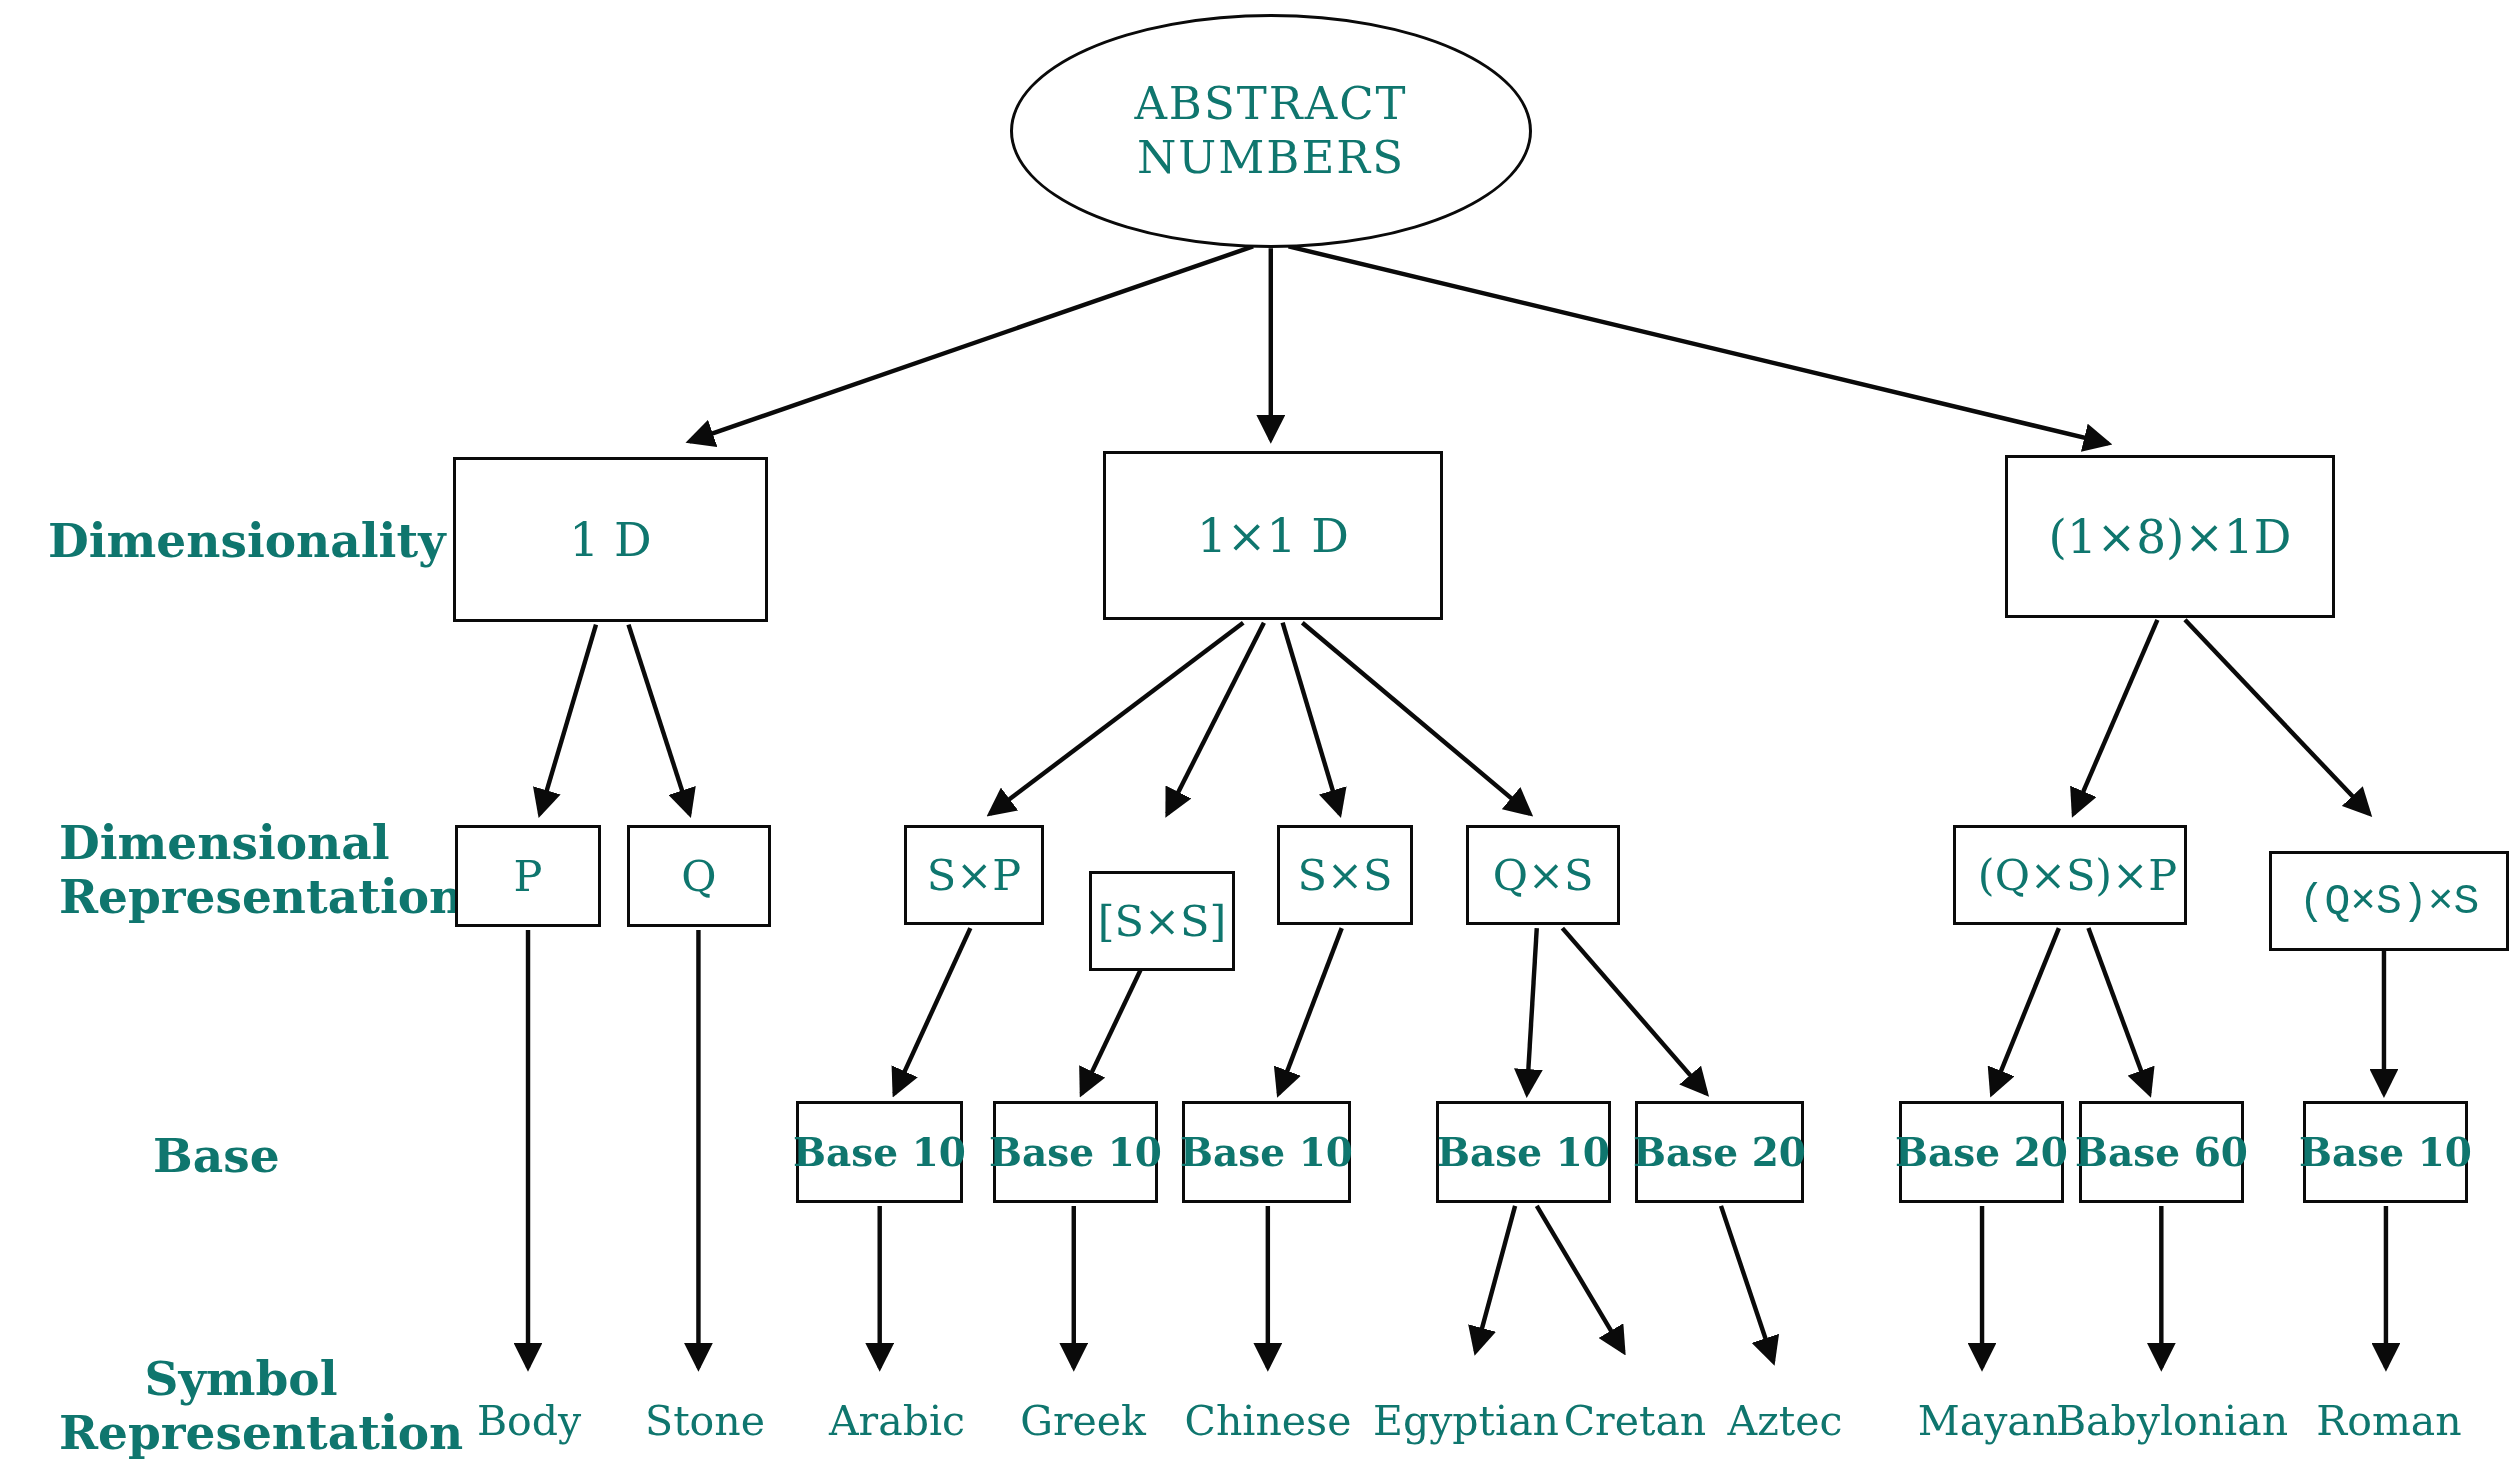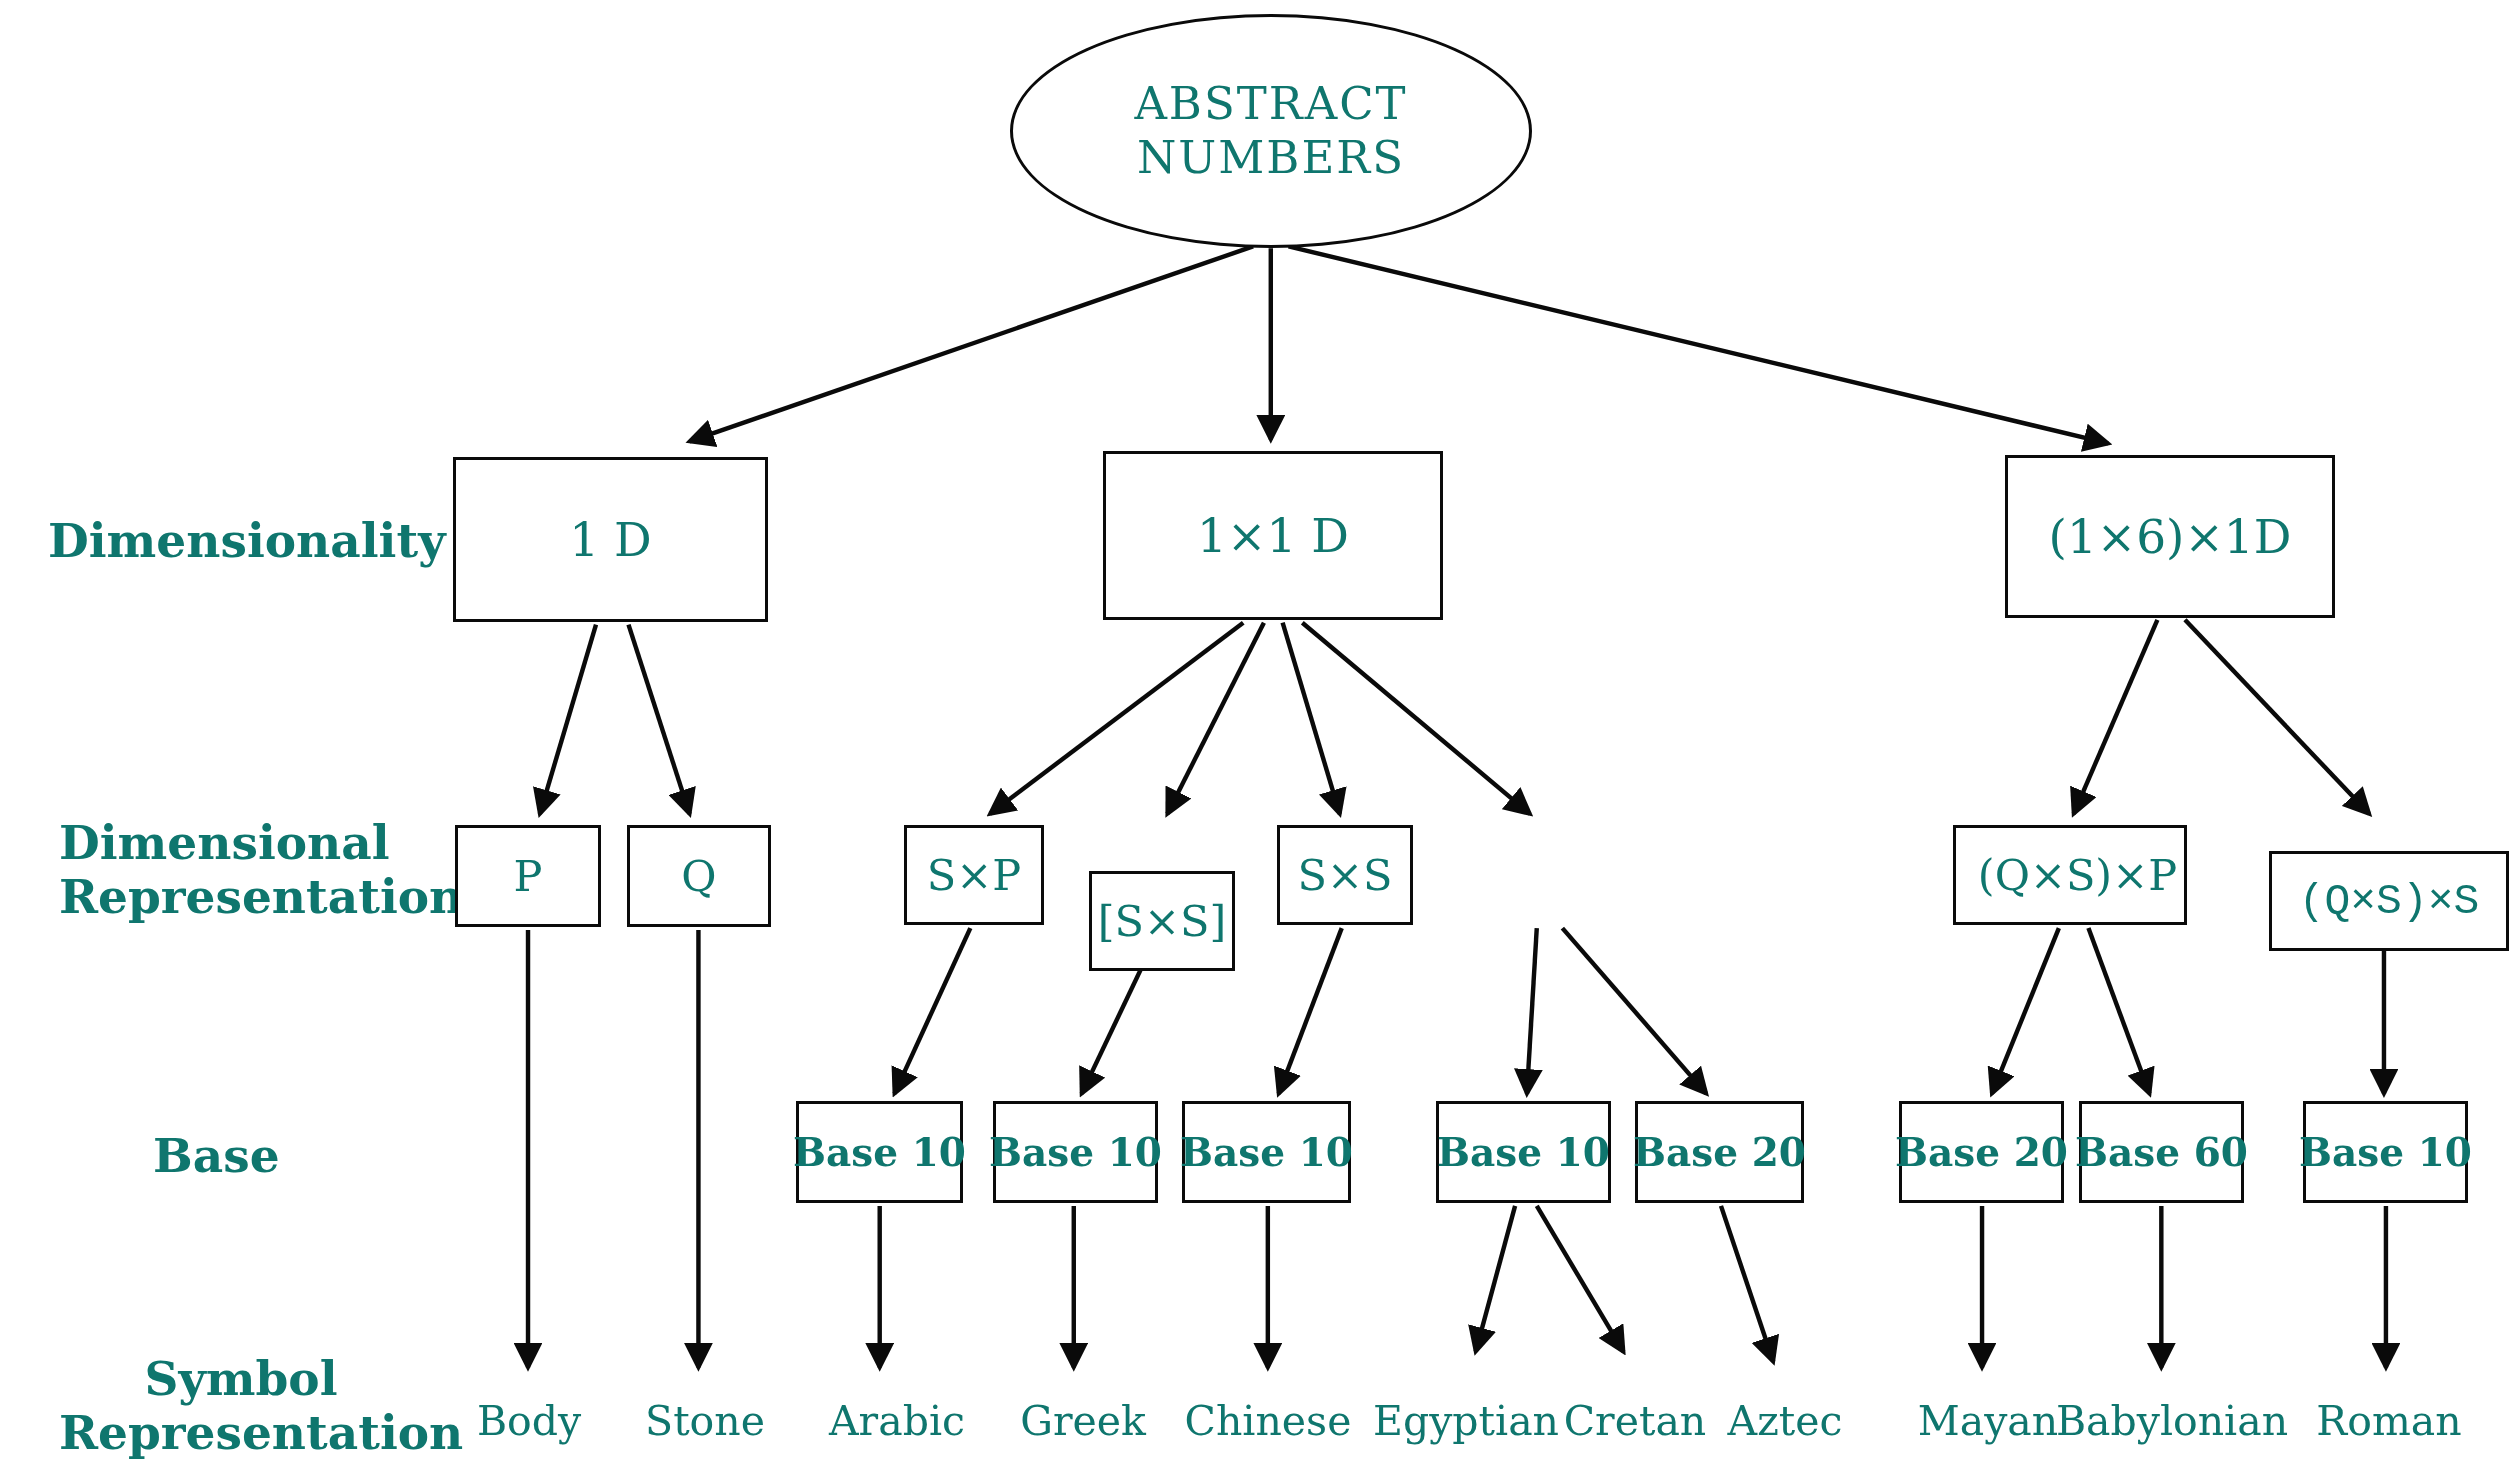--- a/index.html
+++ b/index.html
@@ -128,27 +128,28 @@
 
   <div class="rowlabel" style="left:153px; top:1129px;">Base</div>
 
   <div class="rowlabel centered" style="left:59px; top:1352px; width:364px;">
     <div>Symbol</div>
     <div>Representation</div>
   </div>
 
   <div class="box dim-box" style="left:453px; top:457px; width:315px; height:165px;">1 D</div>
   <div class="box dim-box" style="left:1103px; top:451px; width:340px; height:169px;">1×1 D</div>
-  <div class="box dim-box" style="left:2005px; top:455px; width:330px; height:163px;">(1×6)×1D</div>
+  <div class="box dim-box" style="left:2005px; top:455px; width:330px; height:163px;">(1×8)×1D</div>
 
   <div class="box rep-box" style="left:455px; top:825px; width:146px; height:102px;">P</div>
   <div class="box rep-box" style="left:627px; top:825px; width:144px; height:102px;">Q</div>
   <div class="box rep-box" style="left:904px; top:825px; width:140px; height:100px;">S×P</div>
   <div class="box rep-box" style="left:1089px; top:825px; width:146px; height:100px;margin-top:46px;">[S×S]</div>
   <div class="box rep-box" style="left:1277px; top:825px; width:136px; height:100px;">S×S</div>
+  <div class="box rep-box" style="left:1466px; top:825px; width:154px; height:100px;">Q×S</div>
   <div class="box rep-box" style="left:1953px; top:825px; width:234px; height:100px;padding-left:15px;">(Q×S)×P</div>
   <div class="box rep-box" style="left:2269px; top:851px; width:240px; height:100px;font-family:Liberation Mono, monospace;">(Q×S)×S</div>
 
   <div class="box base-box" style="left:796px; top:1101px; width:167px; height:102px;">Base 10</div>
   <div class="box base-box" style="left:993px; top:1101px; width:165px; height:102px;">Base 10</div>
   <div class="box base-box" style="left:1182px; top:1101px; width:169px; height:102px;">Base 10</div>
   <div class="box base-box" style="left:1436px; top:1101px; width:175px; height:102px;">Base 10</div>
   <div class="box base-box" style="left:1635px; top:1101px; width:169px; height:102px;">Base 20</div>
   <div class="box base-box" style="left:1899px; top:1101px; width:165px; height:102px;">Base 20</div>
   <div class="box base-box" style="left:2079px; top:1101px; width:165px; height:102px;">Base 60</div>

